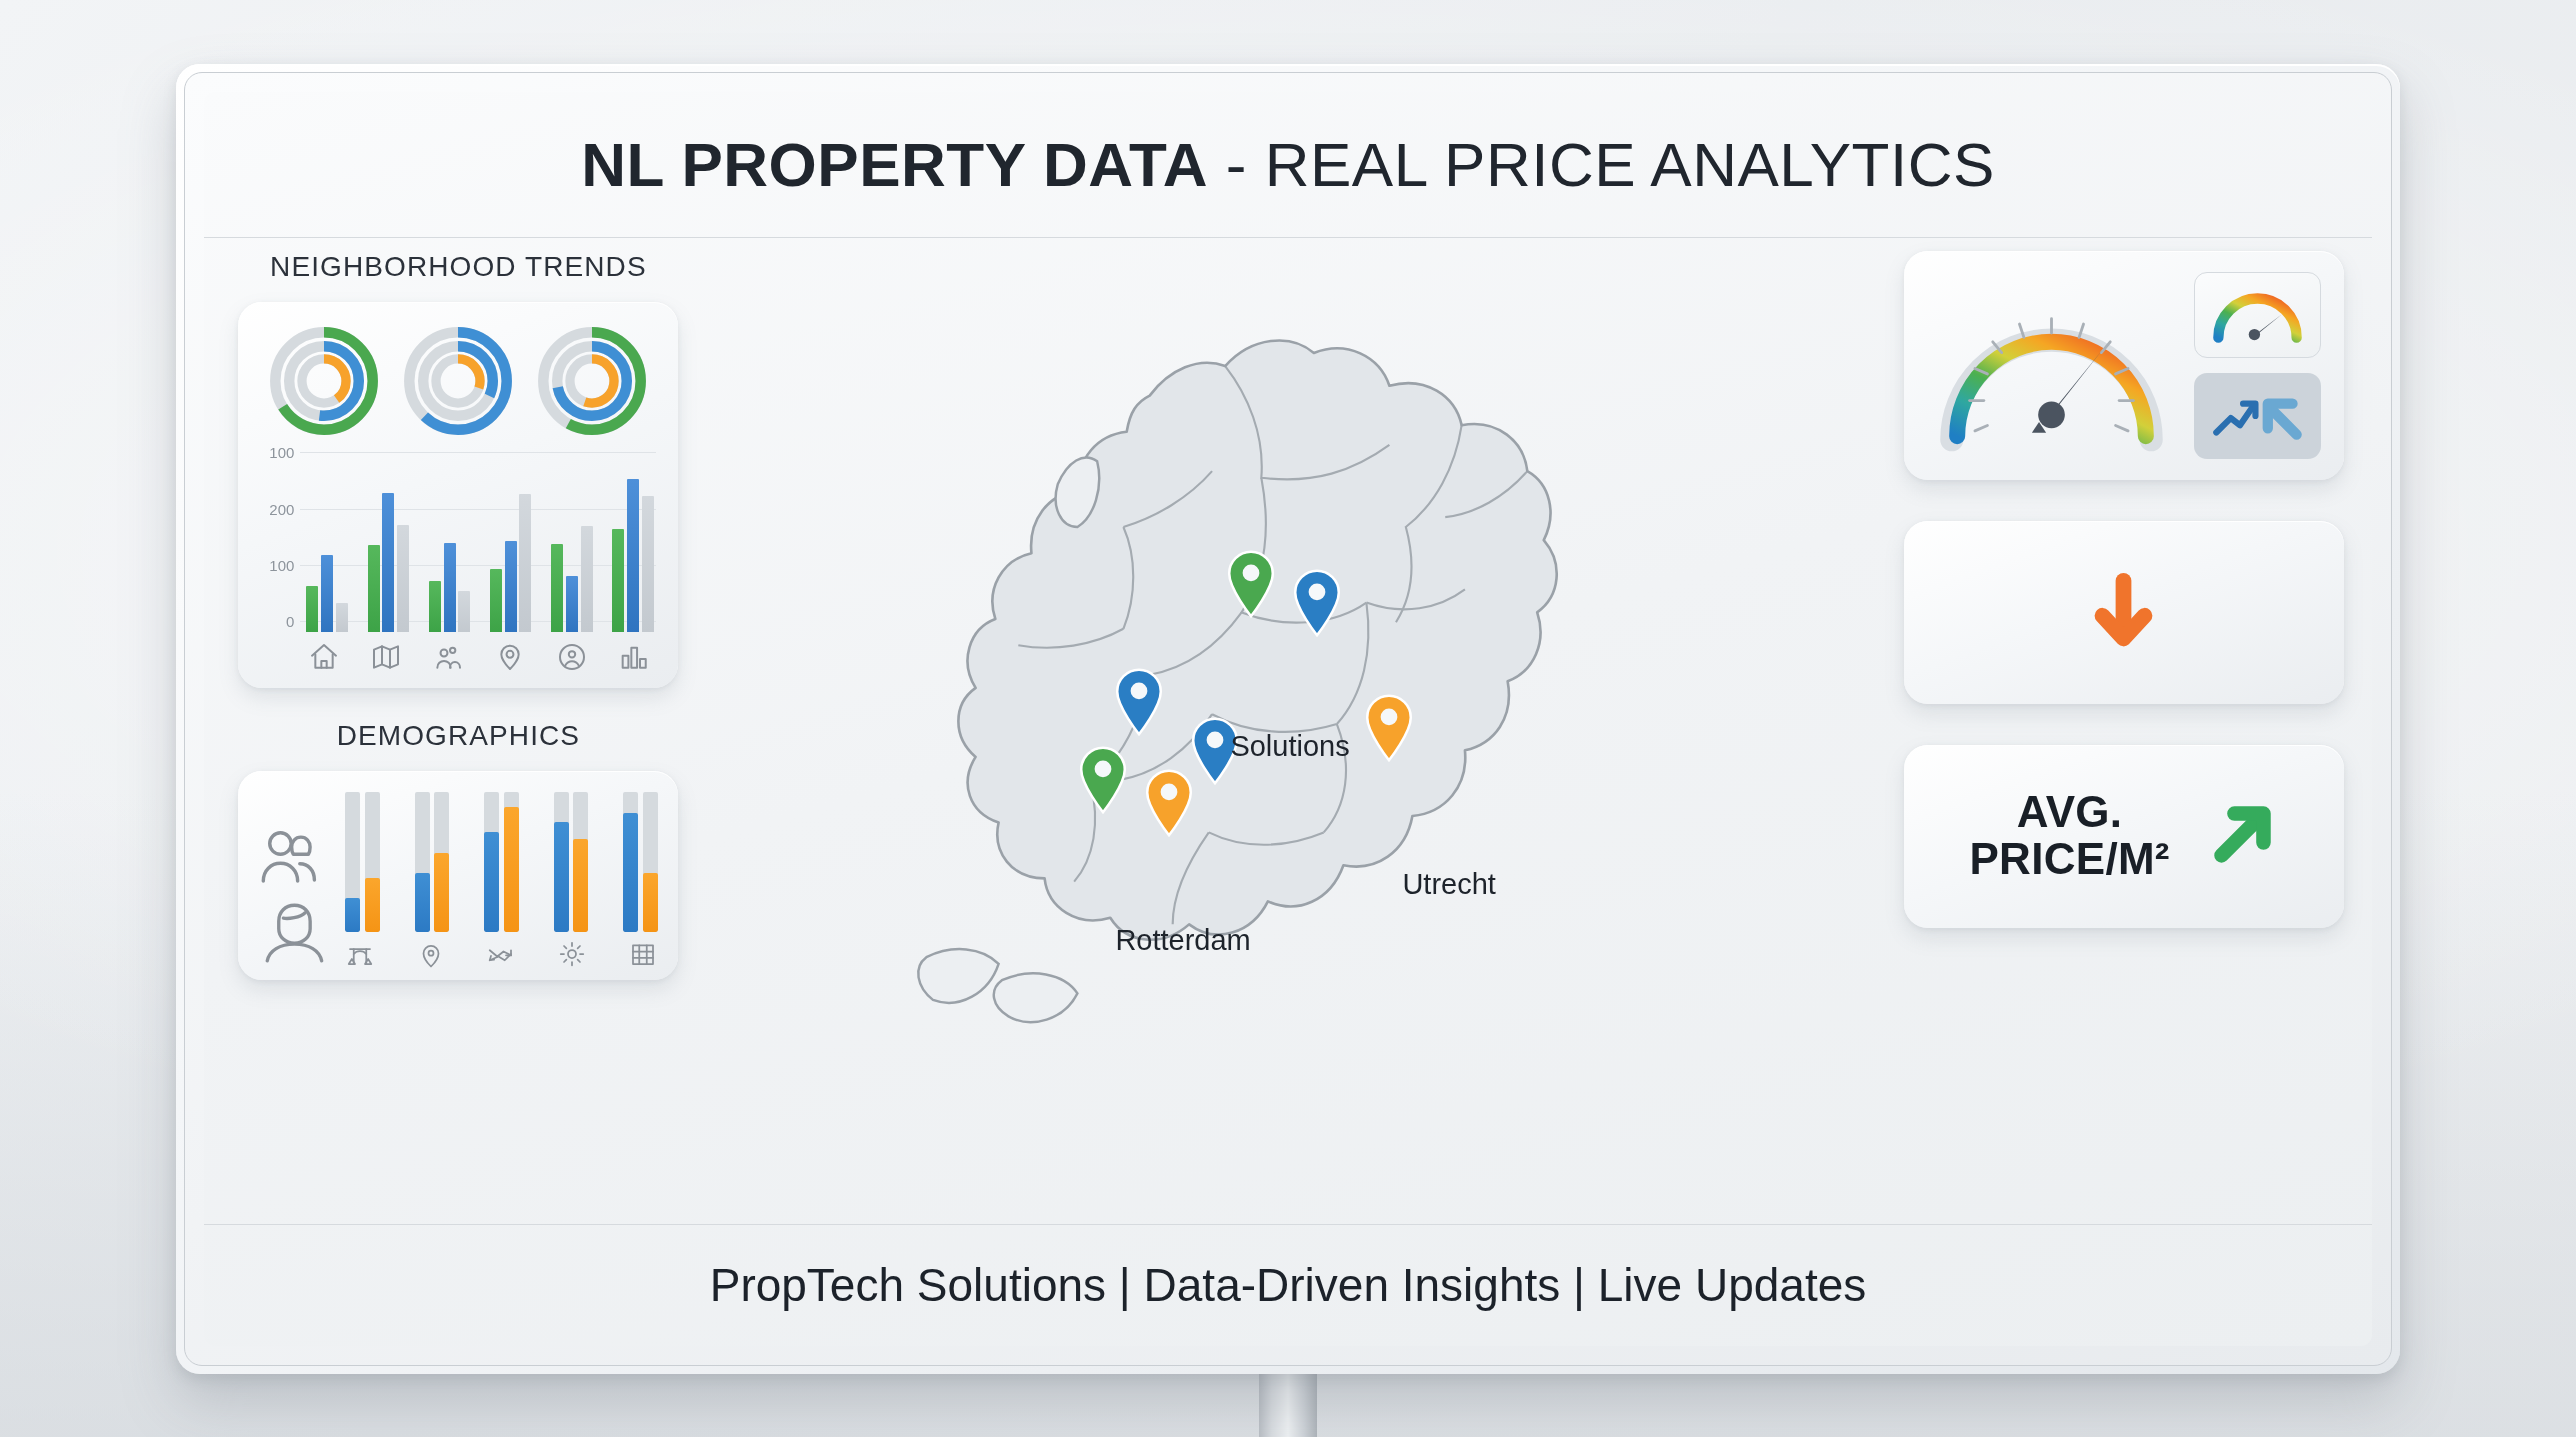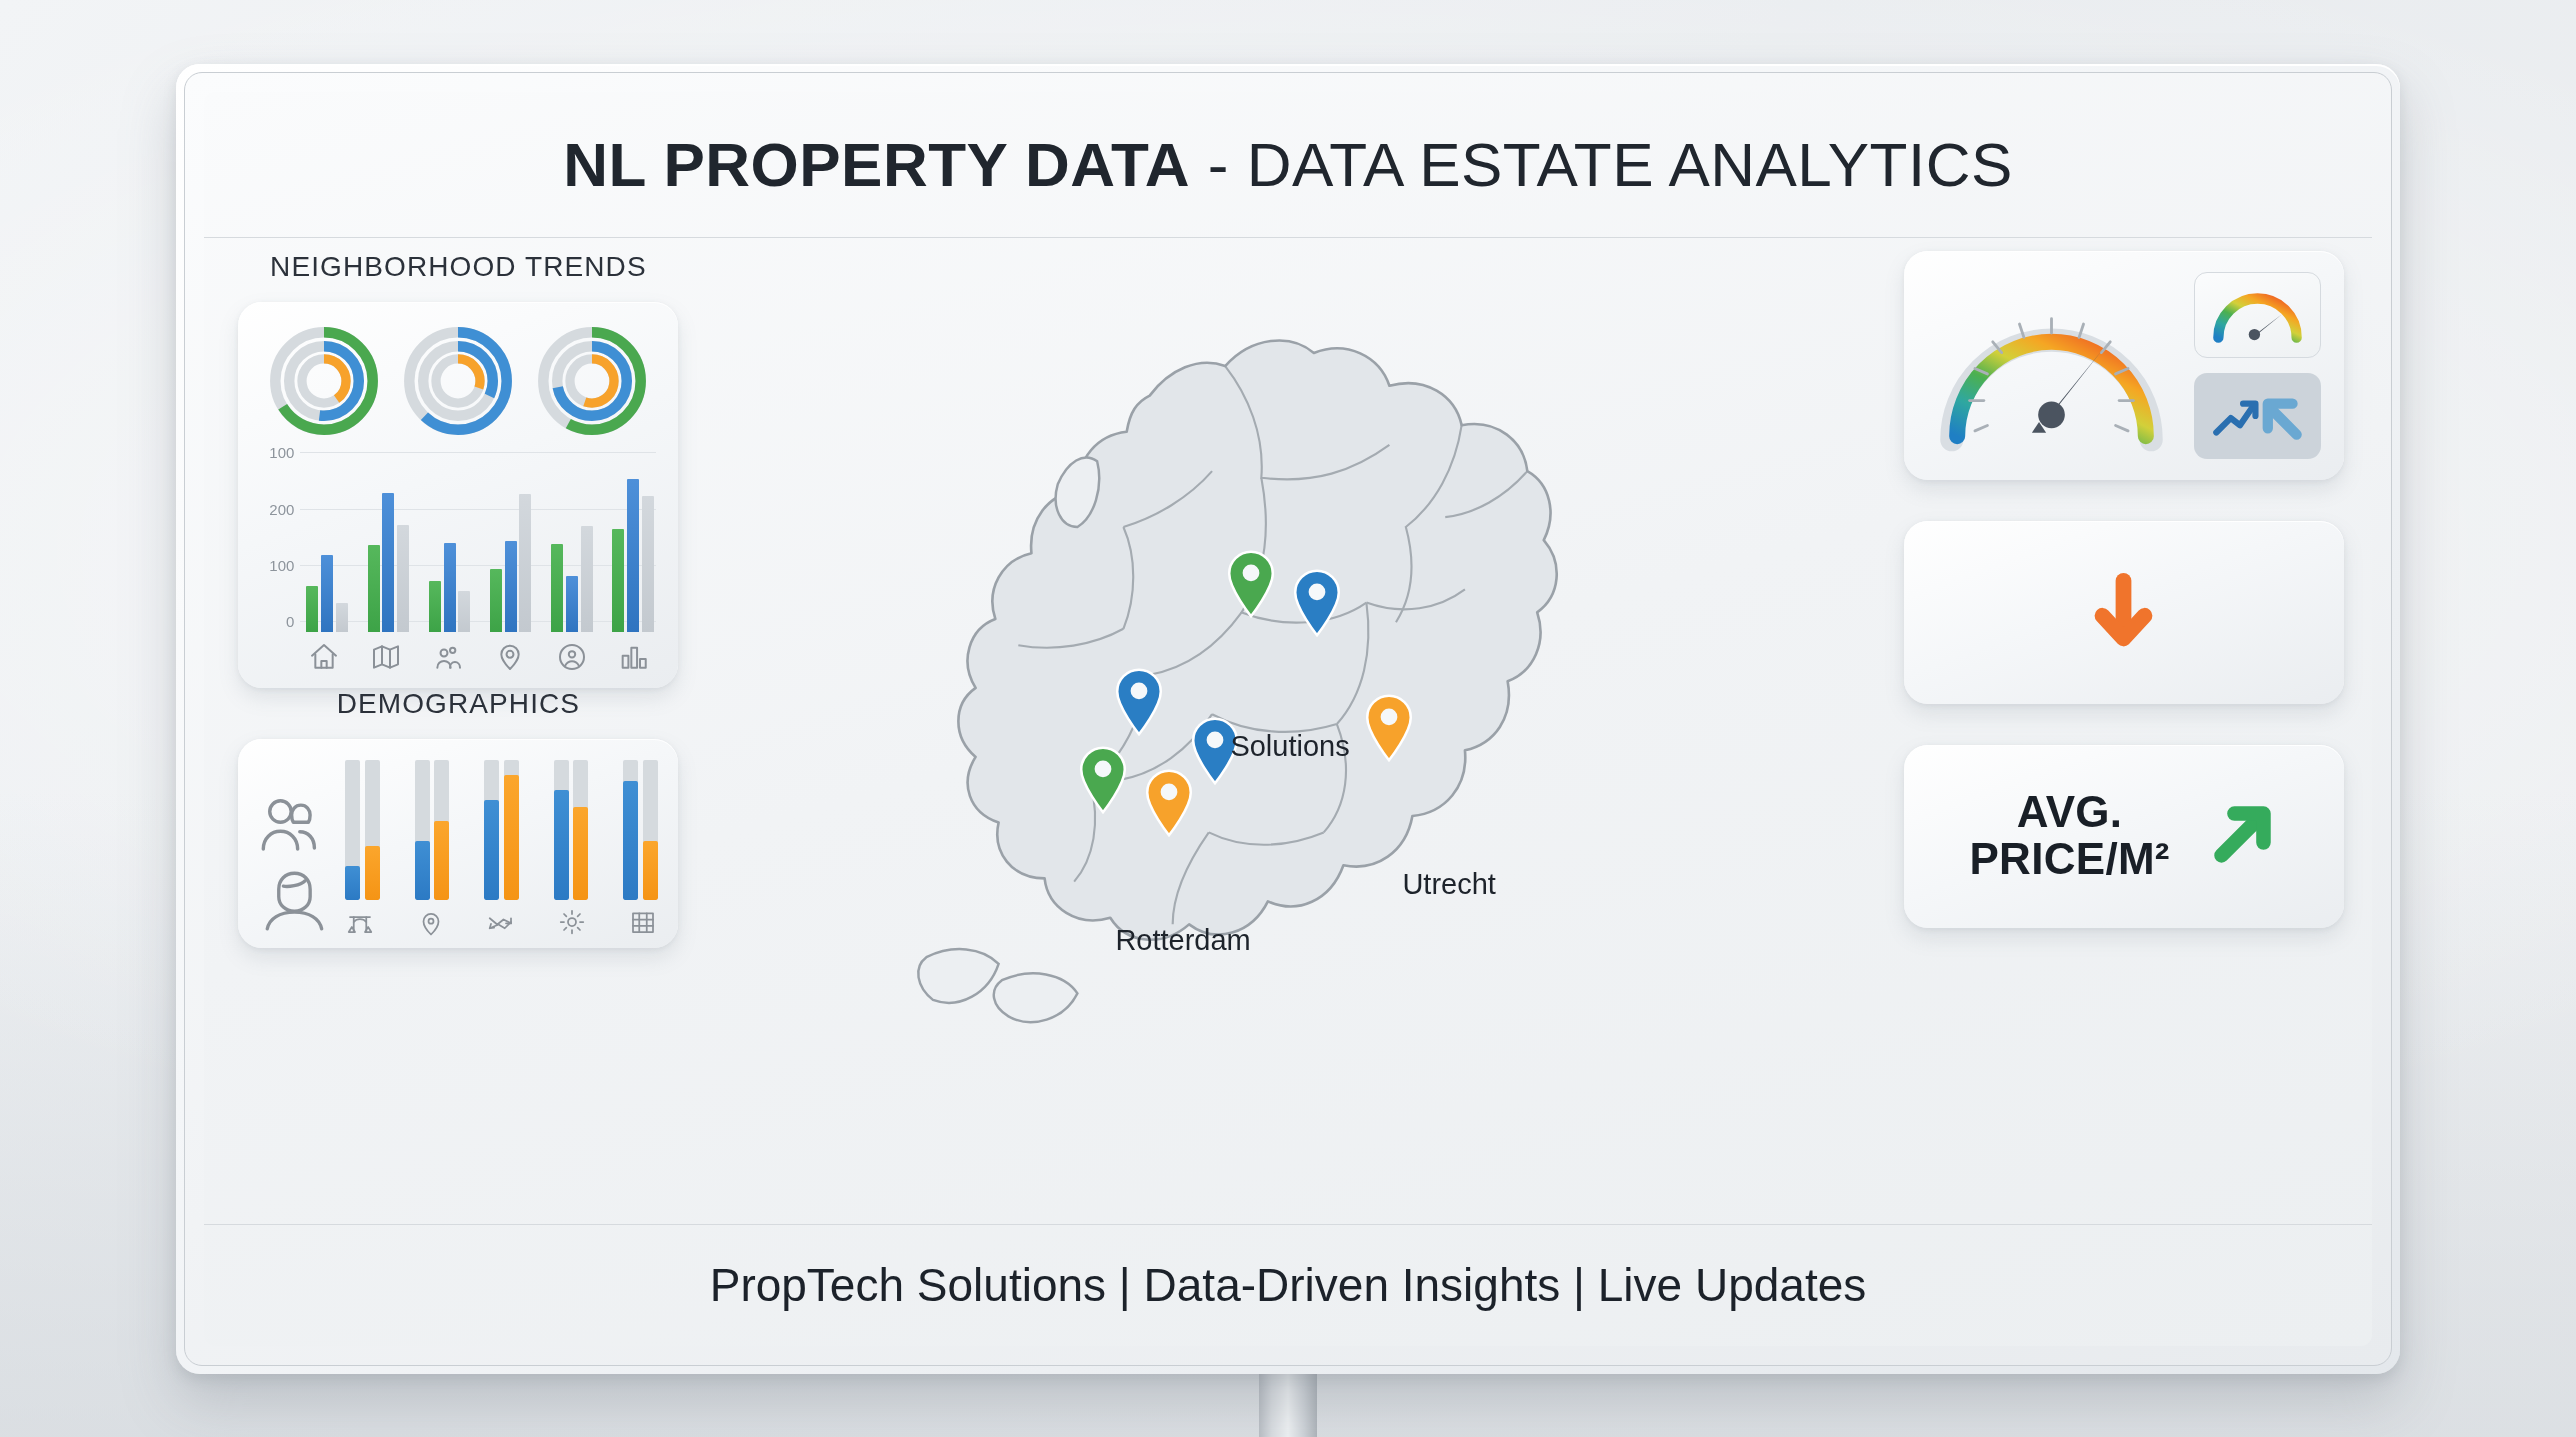--- a/index.html
+++ b/index.html
@@ -177,21 +177,21 @@
 
 <div class="wall-shade"></div>
 <div class="stand-neck"></div>
 
 <div class="monitor">
 <div class="bezel-inner">
 <div class="screen">
 
   <div class="header">
     <div class="title">
-      <span class="bold">NL PROPERTY DATA</span><span class="light"> - DATA ESTATE ANALYTICS</span>
+      <span class="bold">NL PROPERTY DATA</span><span class="light"> - REAL PRICE ANALYTICS</span>
     </div>
   </div>
 
   <div class="col-left">
 
     <div class="section-title">NEIGHBORHOOD TRENDS</div>
 
     <div class="card nb-card">
 
       <div class="donut-row">
@@ -293,21 +293,21 @@
                 <path d="M7 18.3c1-2 2.8-3.1 5-3.1s4 1.1 5 3.1"></path>
               </svg>
         <svg viewBox="0 0 24 24" fill="none" stroke="#8b9198" stroke-width="1.5" stroke-linecap="round" stroke-linejoin="round">
                 <rect x="3.5" y="11" width="4.3" height="9"></rect>
                 <rect x="10" y="5" width="4.3" height="15"></rect>
                 <rect x="16.5" y="13.5" width="4.3" height="6.5"></rect>
               </svg>
       </div>
     </div>
 
-    <div class="section-title" style="">DEMOGRAPHICS</div>
+    <div class="section-title" style="margin-top:32px">DEMOGRAPHICS</div>
 
     <div class="card demo-card">
       <div class="demo-people">
         <svg viewBox="0 0 34 28" fill="none" stroke="#8b9198" stroke-width="1.6" stroke-linecap="round" stroke-linejoin="round">
                 <circle cx="10" cy="7.5" r="5"></circle>
                 <path d="M19.5 4.5c2.6 0 4.3 2.1 4.3 4.6 0 1.4-.3 2.6-.8 3.4h-7c-.5-.8-.8-2-.8-3.4 0-2.5 1.7-4.6 4.3-4.6z"></path>
                 <path d="M2 25c0-5 3.6-8.3 8-8.3s8 3.3 8 8.3"></path>
                 <path d="M19 16.9c3.9 0 6.8 3.1 6.8 7.6"></path>
               </svg>
         <svg viewBox="0 0 34 32" fill="none" stroke="#8b9198" stroke-width="1.6" stroke-linecap="round" stroke-linejoin="round">

